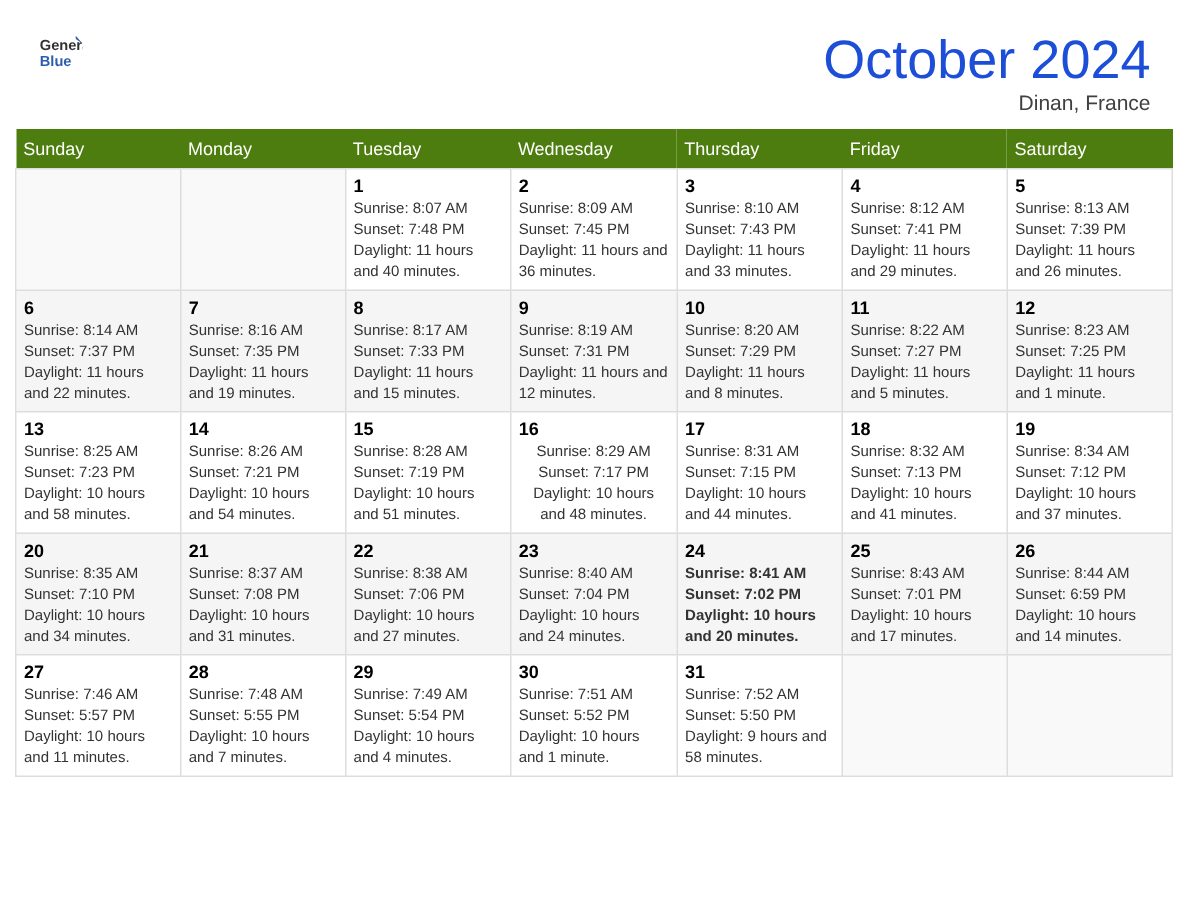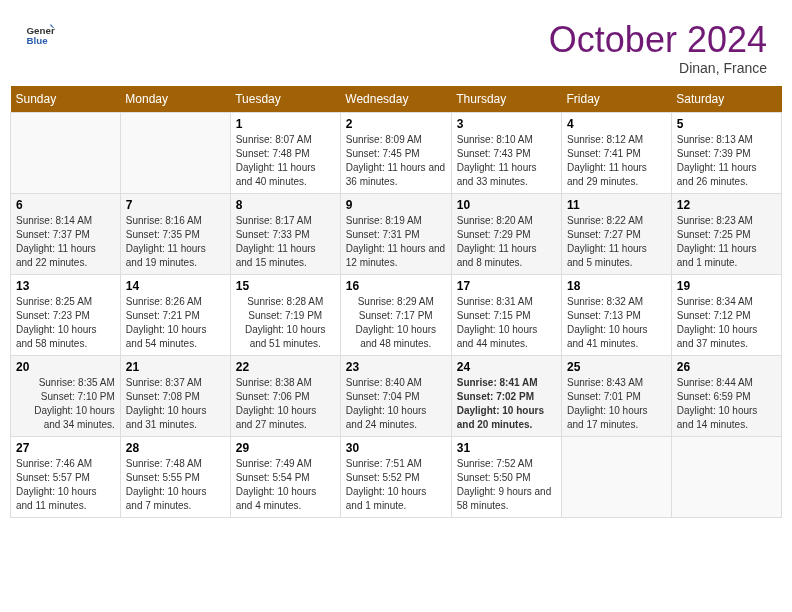--- a/index.html
+++ b/index.html
@@ -24,21 +24,21 @@
     .logo-icon {
       width: 30px;
       height: 30px;
     }
     .title-section {
       text-align: right;
     }
     .month-title {
       font-size: 36px;
       font-weight: normal;
-      color: #701a75;
+      color: #1d4ed8;
       line-height: 1.1;
     }
     .location {
       font-size: 14px;
       color: #404040;
     }
     .calendar {
       width: 100%;
       border-collapse: collapse;
       margin: 5px 0;
@@ -61,21 +61,21 @@
       background: #fff;
     }
     .calendar tr:nth-child(even) td {
       background: #f5f5f5;
     }
     .calendar tr:nth-child(odd) td {
       background: #fff;
     }
     
     .calendar thead tr th {
-      background: #a16207;
+      background: #4d7c0f;
     }
     .day-num {
       font-weight: bold;
       font-size: 12px;
       display: block;
       margin-bottom: 2px;
     }
     .cell-info {
       font-size: 10px;
       color: #333;
@@ -207,21 +207,21 @@
 Daylight: 10 hours and 58 minutes.</div>
         </td>
         <td>
           <span class="day-num">14</span>
           <div class="cell-info" style="white-space: pre-line;">Sunrise: 8:26 AM
 Sunset: 7:21 PM
 Daylight: 10 hours and 54 minutes.</div>
         </td>
         <td>
           <span class="day-num">15</span>
-          <div class="cell-info" style="white-space: pre-line; text-align: center;">Sunrise: 8:28 AM
+          <div class="cell-info" style="white-space: pre-line;">Sunrise: 8:28 AM
 Sunset: 7:19 PM
 Daylight: 10 hours and 51 minutes.</div>
         </td>
         <td>
           <span class="day-num">16</span>
           <div class="cell-info" style="white-space: pre-line; text-align: center;">Sunrise: 8:29 AM
 Sunset: 7:17 PM
 Daylight: 10 hours and 48 minutes.</div>
         </td>
         <td>
@@ -239,21 +239,21 @@
         <td>
           <span class="day-num">19</span>
           <div class="cell-info" style="white-space: pre-line;">Sunrise: 8:34 AM
 Sunset: 7:12 PM
 Daylight: 10 hours and 37 minutes.</div>
         </td>
       </tr>
       <tr class="row-4">
         <td>
           <span class="day-num">20</span>
-          <div class="cell-info" style="white-space: pre-line; text-align: right;">Sunrise: 8:35 AM
+          <div class="cell-info" style="white-space: pre-line;">Sunrise: 8:35 AM
 Sunset: 7:10 PM
 Daylight: 10 hours and 34 minutes.</div>
         </td>
         <td>
           <span class="day-num">21</span>
           <div class="cell-info" style="white-space: pre-line;">Sunrise: 8:37 AM
 Sunset: 7:08 PM
 Daylight: 10 hours and 31 minutes.</div>
         </td>
         <td>

